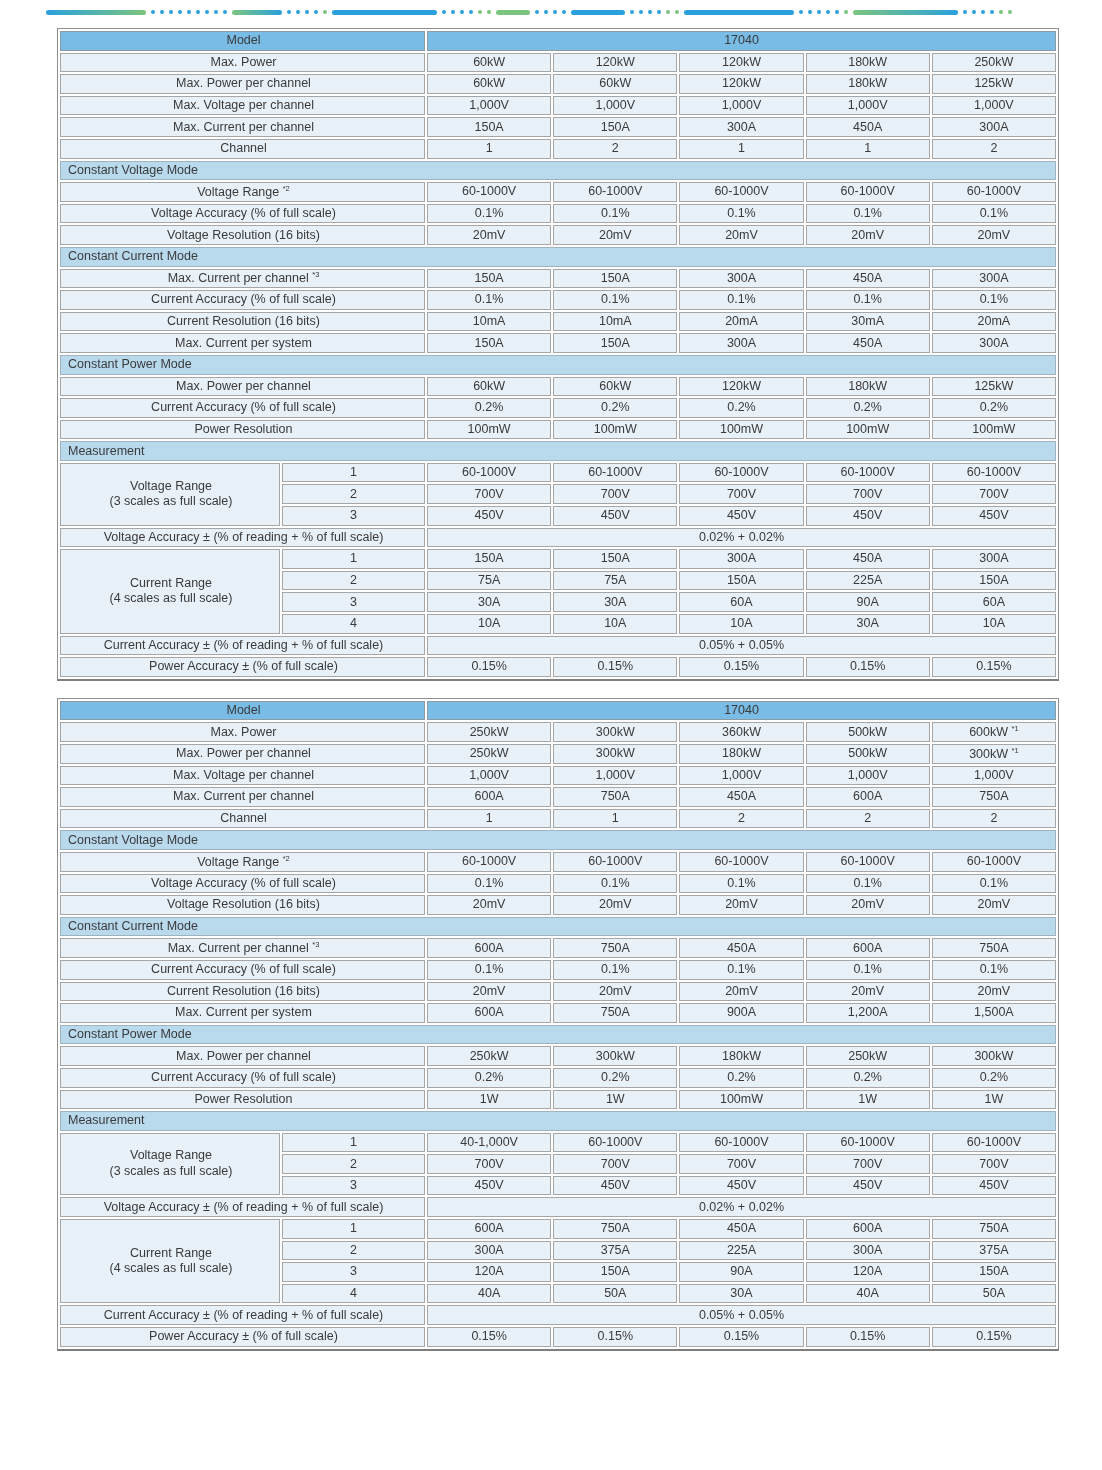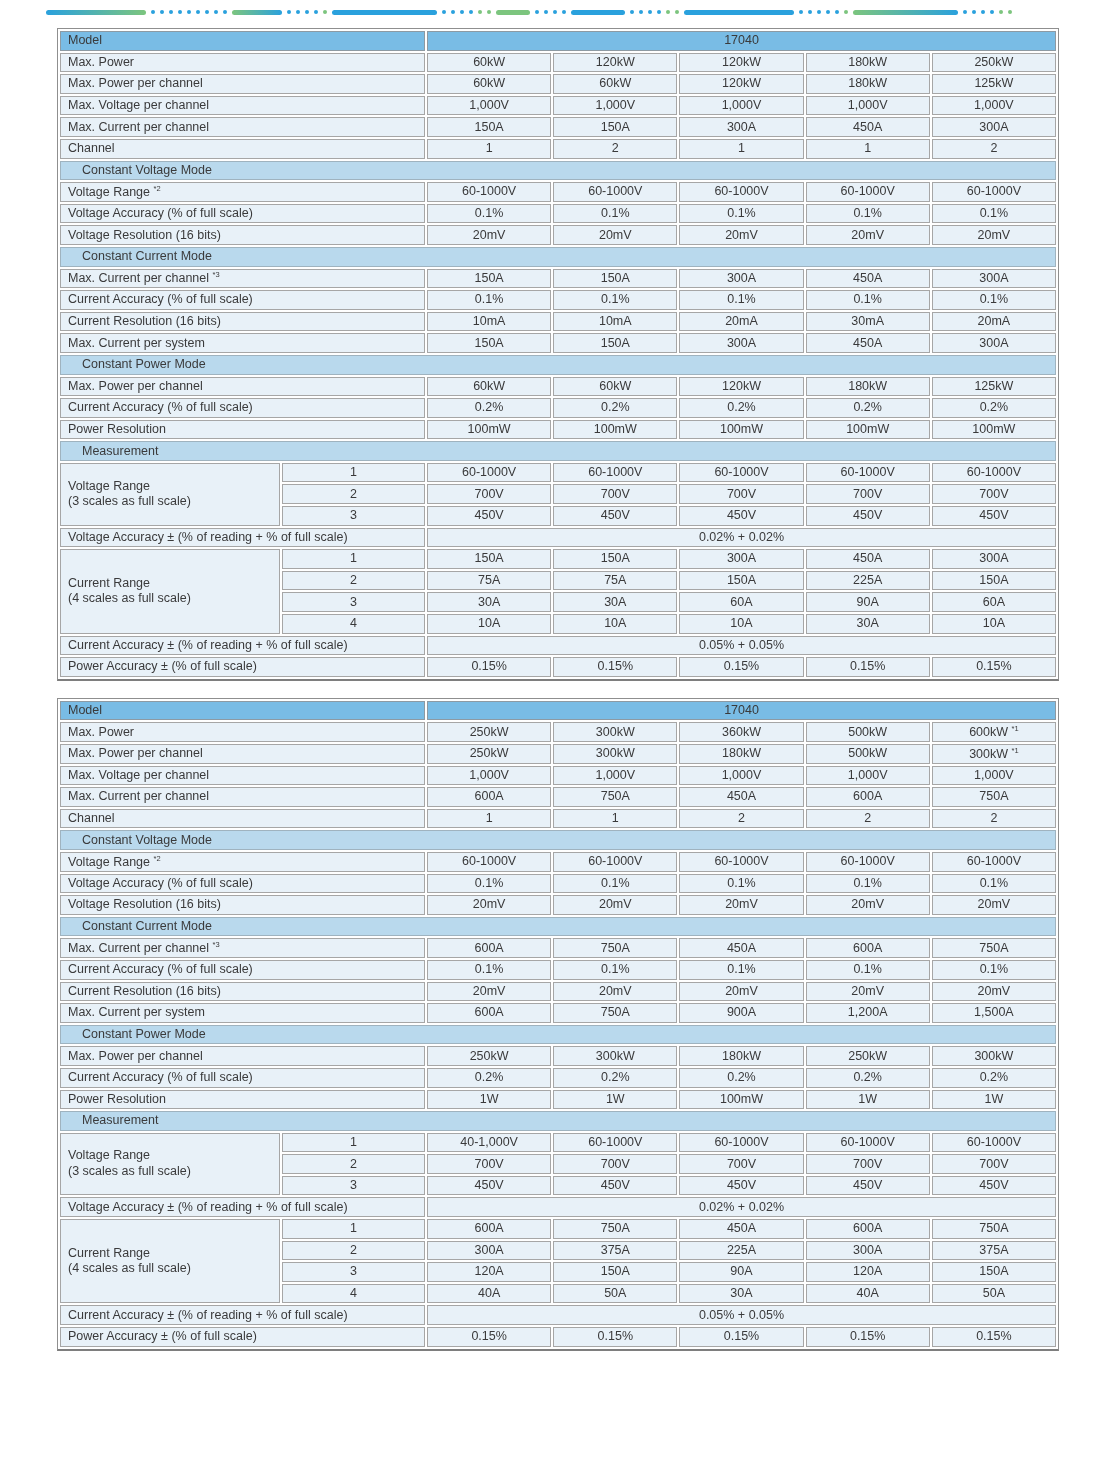--- a/index.html
+++ b/index.html
@@ -47,26 +47,26 @@
   td{
     box-sizing:border-box;
     height:19.6px;
     font-size:12.5px;
     line-height:1.05;
     border:1px solid var(--grid);
     background:var(--data-row);
     padding:0 5px;
     overflow:hidden;white-space:nowrap;
   }
-  td.lbl{text-align:left;padding-left:7px;}
+  td.lbl{text-align:center;padding-left:7px;}
   td.val{text-align:center;}
   td.model{background:var(--model-row);border-color:#8d9aa3;}
   td.section{
     background:var(--section-row);border-color:#9fb3bf;
-    text-align:left;padding-left:21px;
+    text-align:left;padding-left:7px;
   }
   td.group-lbl{white-space:normal;line-height:1.25;}
   td.group-lbl div{font-size:12.5px;}
   sup{font-size:7.5px;vertical-align:5px;letter-spacing:0;}
 </style>
 </head>
 <body>
 
 <header>
   <div class="sep">

